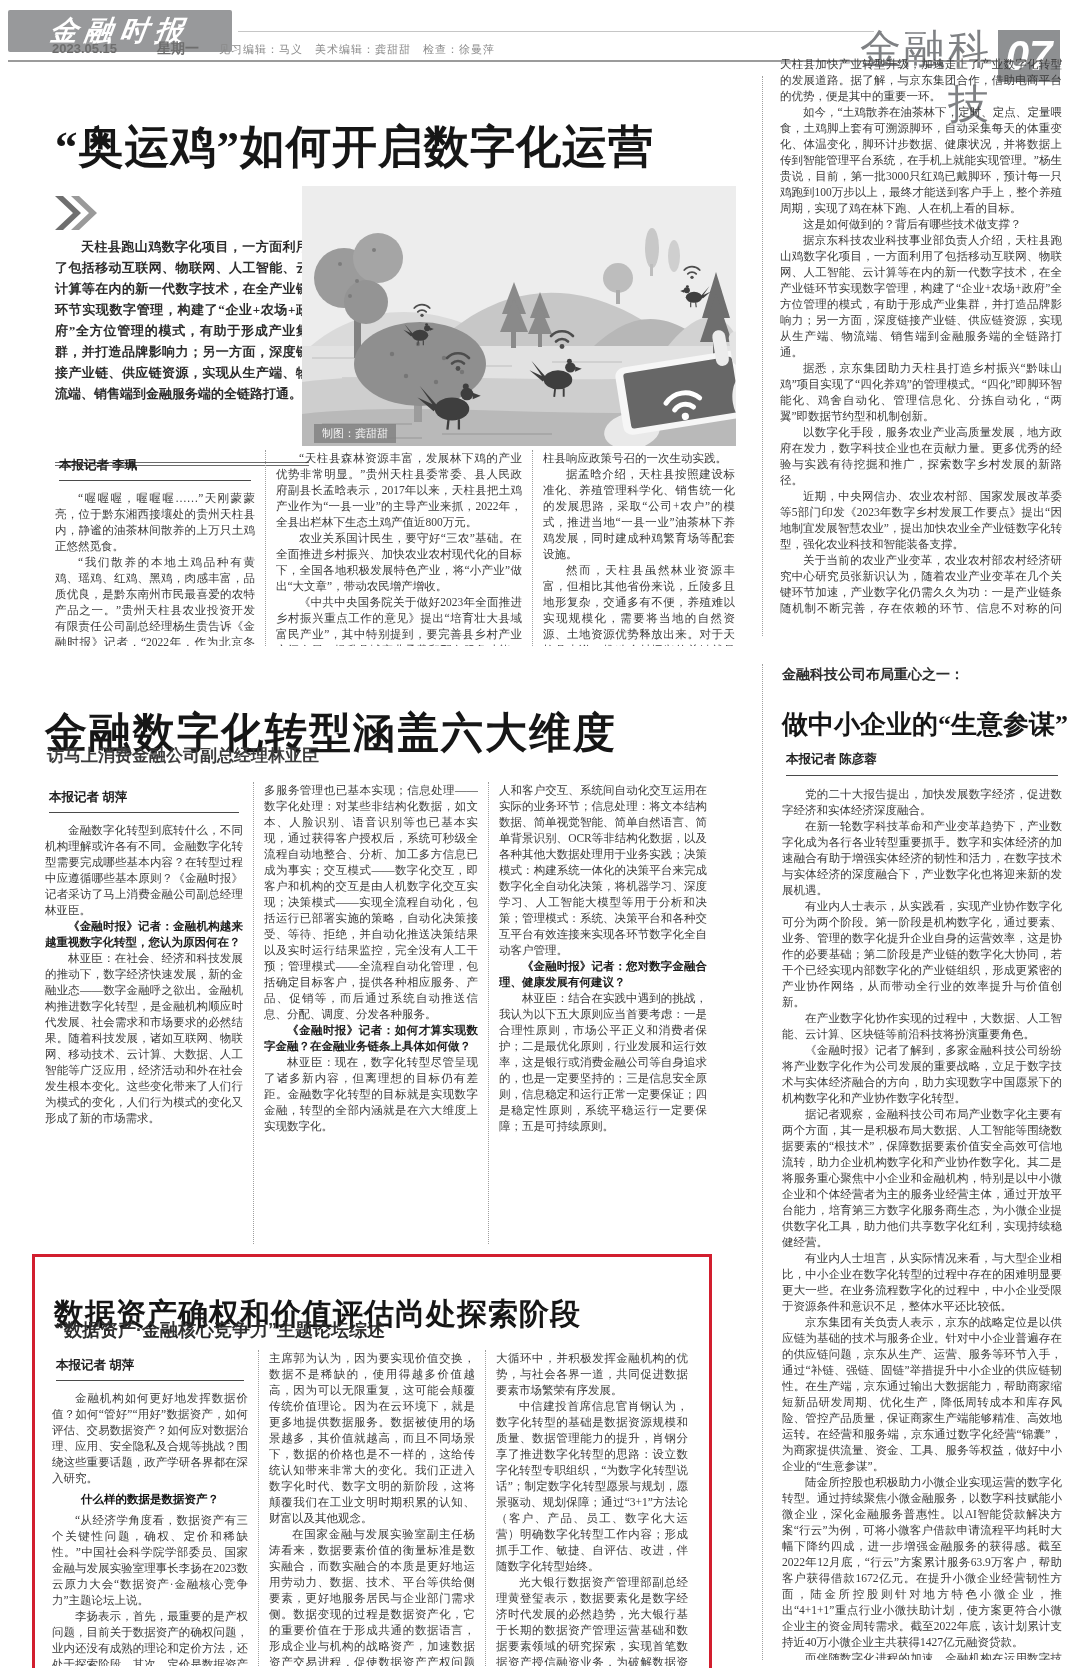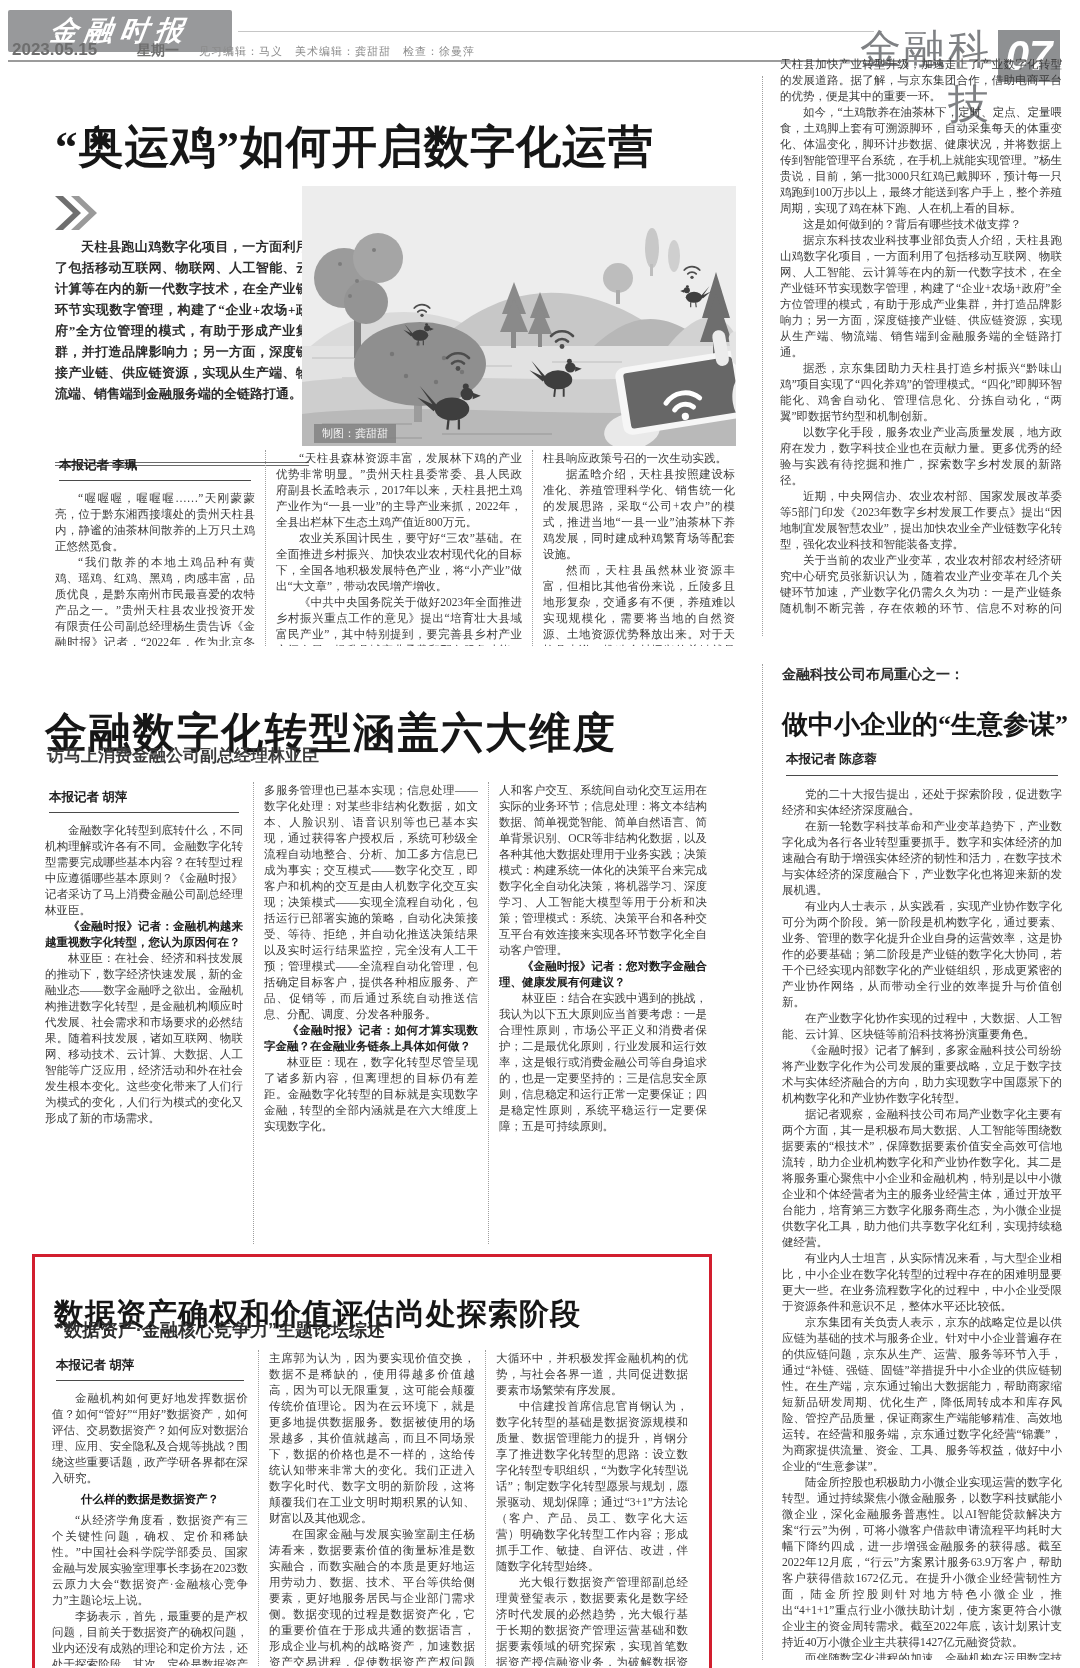--- a/index.html
+++ b/index.html
@@ -9,21 +9,21 @@
   .abs{position:absolute;}
   
   .logo-box{left:8px;top:10px;width:224px;height:42px;background:#98999b;border-radius:2px;
             display:flex;align-items:center;justify-content:center;}
   .logo-text{color:#fff;font-size:28px;font-weight:700;font-style:italic;letter-spacing:7px;
              transform:skewX(-8deg);font-family:"Liberation Serif",serif;}
   .hline1{left:238px;top:31px;width:636px;height:1px;background:#c6c6c6;}
   .hdr-rule{left:8px;top:60px;width:1054px;height:2px;background:#9b9b9b;}
   .date-row{left:12px;top:40px;height:18px;display:flex;align-items:baseline;
             font-family:"Liberation Sans",sans-serif;}
-  .date{font-size:17px;font-weight:700;color:#6e6e6e;}
+  .date{font-size:13px;font-weight:700;color:#6e6e6e;margin-left:40px;}
   .weekday{font-size:14px;font-weight:700;color:#6e6e6e;margin-left:40px;}
   .editors{font-size:11px;color:#8b8b8b;margin-left:20px;letter-spacing:1px;}
   .section-title{left:832px;top:22px;width:160px;font-size:41px;color:#7f8184;letter-spacing:3px;
                  font-family:"Liberation Sans",sans-serif;text-align:right;}
   .page-badge{left:998px;top:6px;width:62px;height:52px;background:#8e9092;color:#fff;
               display:flex;align-items:center;justify-content:center;font-size:42px;font-weight:700;
               font-style:italic;font-family:"Liberation Sans",sans-serif;margin-top:24px;}
   
   .hl{font-family:"Liberation Serif","DejaVu Serif",serif;font-weight:700;color:#161616;line-height:1.15;}
   .hl-a1{left:55px;top:92px;width:670px;font-size:45px;letter-spacing:1px;white-space:nowrap;}
@@ -243,21 +243,21 @@
       </div>
   </div>
 
   <div class="abs vdiv" style="left:762px;top:664px;height:996px;"></div>
   <div class="abs kicker-a3">金融科技公司布局重心之一：</div>
   <h2 class="abs hl hl-a3">做中小企业的“生意参谋”</h2>
   <div class="abs" style="left:782px;top:744px;width:280px;">
     <div class="byline">本报记者 陈彦蓉</div>
   </div>
   <div class="abs col" style="left:782px;top:786px;width:280px;height:874px;">
-      <p class="para">党的二十大报告提出，还处于探索阶段，促进数字经济和实体经济深度融合。</p>
+      <p class="para">党的二十大报告提出，加快发展数字经济，促进数字经济和实体经济深度融合。</p>
       <p class="para">在新一轮数字科技革命和产业变革趋势下，产业数字化成为各行各业转型重要抓手。数字和实体经济的加速融合有助于增强实体经济的韧性和活力，在数字技术与实体经济的深度融合下，产业数字化也将迎来新的发展机遇。</p>
       <p class="para">有业内人士表示，从实践看，实现产业协作数字化可分为两个阶段。第一阶段是机构数字化，通过要素、业务、管理的数字化提升企业自身的运营效率，这是协作的必要基础；第二阶段是产业链的数字化大协同，若干个已经实现内部数字化的产业链组织，形成更紧密的产业协作网络，从而带动全行业的效率提升与价值创新。</p>
       <p class="para">在产业数字化协作实现的过程中，大数据、人工智能、云计算、区块链等前沿科技将扮演重要角色。</p>
       <p class="para">《金融时报》记者了解到，多家金融科技公司纷纷将产业数字化作为公司发展的重要战略，立足于数字技术与实体经济融合的方向，助力实现数字中国愿景下的机构数字化和产业协作数字化转型。</p>
       <p class="para">据记者观察，金融科技公司布局产业数字化主要有两个方面，其一是积极布局大数据、人工智能等围绕数据要素的“根技术”，保障数据要素价值安全高效可信地流转，助力企业机构数字化和产业协作数字化。其二是将服务重心聚焦中小企业和金融机构，特别是以中小微企业和个体经营者为主的服务业经营主体，通过开放平台能力，培育第三方数字化服务商生态，为小微企业提供数字化工具，助力他们共享数字化红利，实现持续稳健经营。</p>
       <p class="para">有业内人士坦言，从实际情况来看，与大型企业相比，中小企业在数字化转型的过程中存在的困难明显要更大一些。在业务流程数字化的过程中，中小企业受限于资源条件和意识不足，整体水平还比较低。</p>
       <p class="para">京东集团有关负责人表示，京东的战略定位是以供应链为基础的技术与服务企业。针对中小企业普遍存在的供应链问题，京东从生产、运营、服务等环节入手，通过“补链、强链、固链”举措提升中小企业的供应链韧性。在生产端，京东通过输出大数据能力，帮助商家缩短新品研发周期、优化生产，降低周转成本和库存风险、管控产品质量，保证商家生产端能够精准、高效地运转。在经营和服务端，京东通过数字化经营“锦囊”，为商家提供流量、资金、工具、服务等权益，做好中小企业的“生意参谋”。</p>
       <p class="para">陆金所控股也积极助力小微企业实现运营的数字化转型。通过持续聚焦小微金融服务，以数字科技赋能小微企业，深化金融服务普惠性。以AI智能贷款解决方案“行云”为例，可将小微客户借款申请流程平均耗时大幅下降约四成，进一步增强金融服务的获得感。截至2022年12月底，“行云”方案累计服务63.9万客户，帮助客户获得借款1672亿元。在提升小微企业经营韧性方面，陆金所控股则针对地方特色小微企业，推出“4+1+1”重点行业小微扶助计划，使方案更符合小微企业主的资金周转需求。截至2022年底，该计划累计支持近40万小微企业主共获得1427亿元融资贷款。</p>
       <p class="para">而伴随数字化进程的加速，金融机构在运用数字技术深入挖掘数据要素价值的过程中还存在难点和痛点，其中，数据安全和数据标准是重中之重。</p>
     </div>

